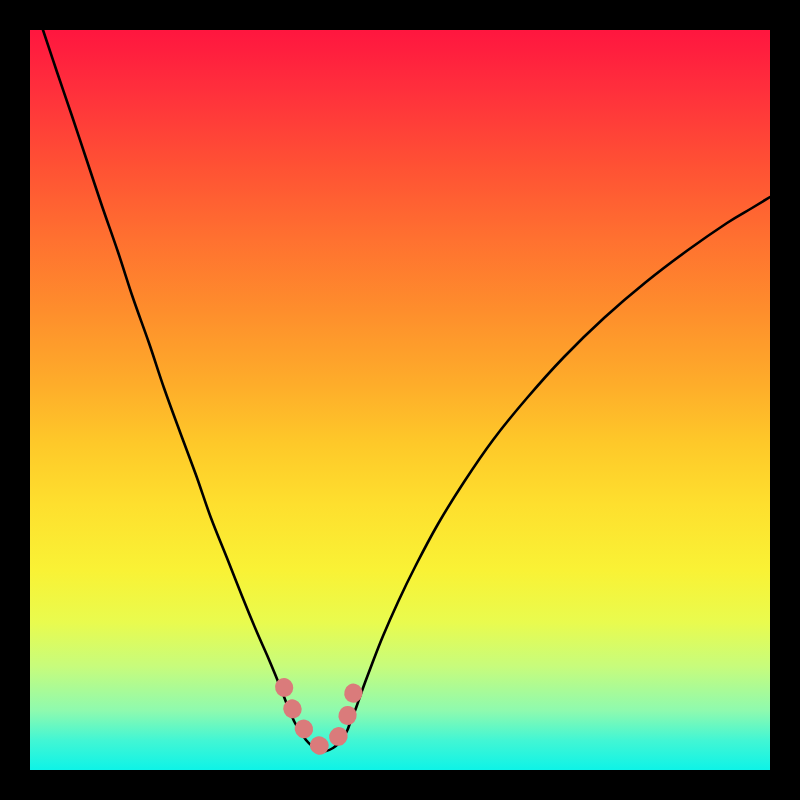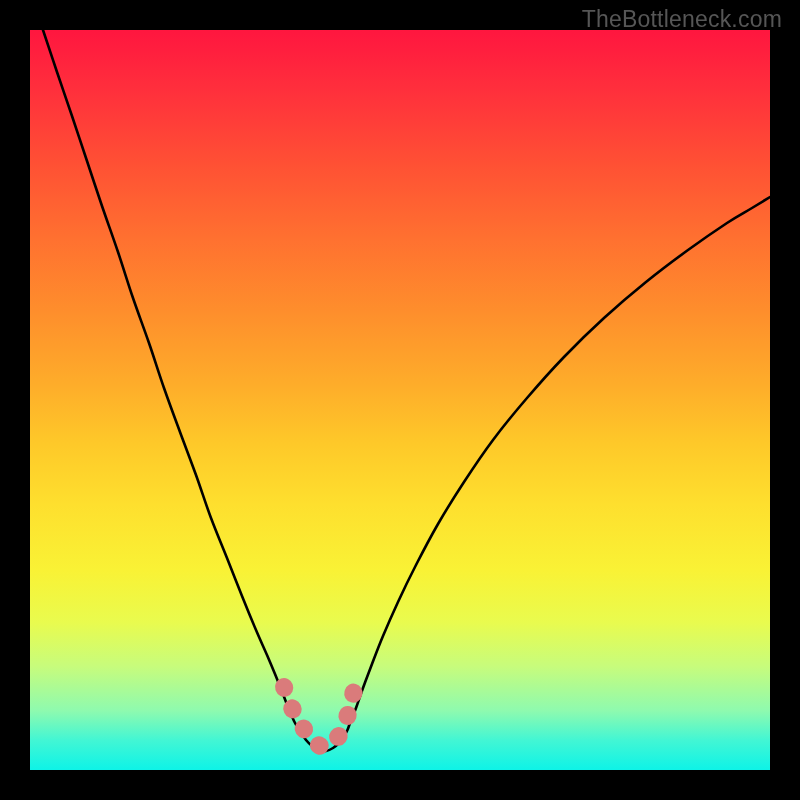--- a/index.html
+++ b/index.html
@@ -52,21 +52,20 @@
     position: absolute;
     inset: 0;
     width: 100%;
     height: 100%;
   }
 </style>
 </head>
 <body>
 
 <div class="frame">
-  <div class="watermark">TheBottleneck.com</div>
   <div class="plot">
     <div class="gradient"></div>
     <svg class="curves" viewBox="0 0 740 740" preserveAspectRatio="none">
       <path fill="none" stroke="#000" stroke-width="2.6" stroke-linecap="round" stroke-linejoin="round" d="M 13 0 C 15.5 7.6, 21.8 26.5, 27 42 C 32.2 57.5, 36.6 70.0, 42 86 C 47.4 102.0, 51.6 114.8, 57 131 C 62.4 147.2, 66.4 159.6, 72 176 C 77.6 192.4, 82.4 205.4, 88 222 C 93.6 238.6, 97.4 251.6, 103 268 C 108.6 284.4, 113.4 296.8, 119 313 C 124.6 329.2, 128.4 342.0, 134 358 C 139.6 374.0, 144.2 386.3, 150 402 C 155.8 417.7, 160.4 429.5, 166 445 C 171.6 460.5, 175.4 473.1, 181 488 C 186.6 502.9, 191.4 514.0, 197 528 C 202.6 542.0, 206.8 553.0, 212 566 C 217.2 579.0, 221.5 589.4, 226 600 C 230.5 610.6, 233.6 617.1, 237 625 C 240.4 632.9, 242.5 637.9, 245 644 C 247.5 650.1, 249.0 654.0, 251 659 C 253.0 664.0, 254.4 667.9, 256 672 C 257.6 676.1, 259.3 680.2, 260 682"></path>
       <path fill="none" stroke="#000" stroke-width="2.6" stroke-linecap="round" stroke-linejoin="round" d="M 260 682 C 260.7 683.6, 262.6 688.1, 264 691 C 265.4 693.9, 266.6 695.7, 268 698 C 269.4 700.3, 270.6 701.8, 272 704 C 273.4 706.2, 274.2 707.8, 276 710 C 277.8 712.2, 279.7 714.2, 282 716 C 284.3 717.8, 286.5 719.1, 289 720 C 291.5 720.9, 293.5 721.4, 296 721 C 298.5 720.6, 300.7 719.4, 303 718 C 305.3 716.6, 307.2 714.8, 309 713 C 310.8 711.2, 311.6 710.2, 313 708 C 314.4 705.8, 315.7 703.7, 317 701 C 318.3 698.3, 319.5 694.4, 320 693"></path>
       <path fill="none" stroke="#000" stroke-width="2.6" stroke-linecap="round" stroke-linejoin="round" d="M 320 693 C 321.1 690.3, 323.7 684.3, 326 678 C 328.3 671.7, 330.1 665.9, 333 658 C 335.9 650.1, 338.4 643.4, 342 634 C 345.6 624.6, 348.3 617.2, 353 606 C 357.7 594.8, 362.1 584.8, 368 572 C 373.9 559.2, 378.8 549.0, 386 535 C 393.2 521.0, 399.4 508.9, 408 494 C 416.6 479.1, 424.1 467.1, 434 452 C 443.9 436.9, 451.7 425.1, 463 410 C 474.3 394.9, 484.2 382.9, 497 368 C 509.8 353.1, 520.1 341.4, 534 327 C 547.9 312.6, 559.2 301.5, 574 288 C 588.8 274.5, 600.9 264.2, 616 252 C 631.1 239.8, 643.4 230.6, 658 220 C 672.6 209.4, 685.5 200.6, 697 193 C 708.5 185.4, 714.3 182.7, 722 178 C 729.7 173.3, 736.8 169.0, 740 167"></path>
       <path fill="none" stroke="#da7b7b" stroke-width="18" stroke-linecap="round" stroke-linejoin="round" stroke-dasharray="1 22" d="M 254 657 C 254.7 659.0, 256.4 663.9, 258 668 C 259.6 672.1, 261.0 675.9, 263 680 C 265.0 684.1, 266.7 687.0, 269 691 C 271.3 695.0, 273.5 698.4, 276 702 C 278.5 705.6, 280.3 708.5, 283 711 C 285.7 713.5, 287.9 715.3, 291 716 C 294.1 716.7, 296.9 716.6, 300 715 C 303.1 713.4, 305.5 710.4, 308 707 C 310.5 703.6, 312.2 700.1, 314 696 C 315.8 691.9, 316.7 688.3, 318 684 C 319.3 679.7, 319.7 676.9, 321 672 C 322.3 667.1, 324.3 659.7, 325 657"></path>
     </svg>
   </div>
 </div>

